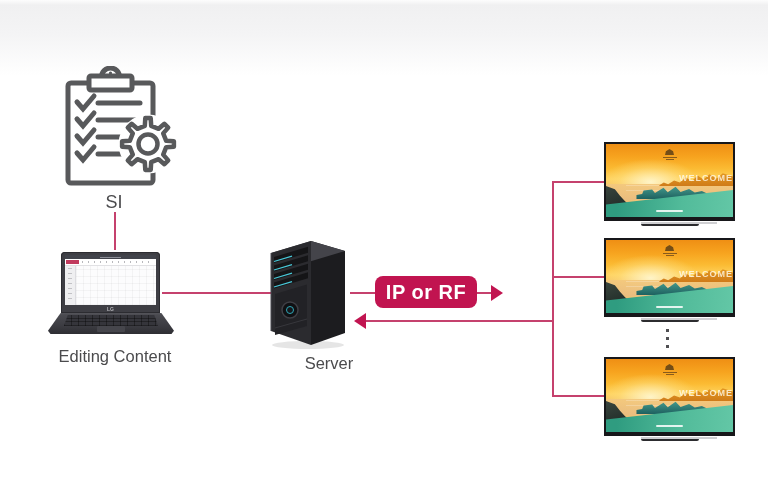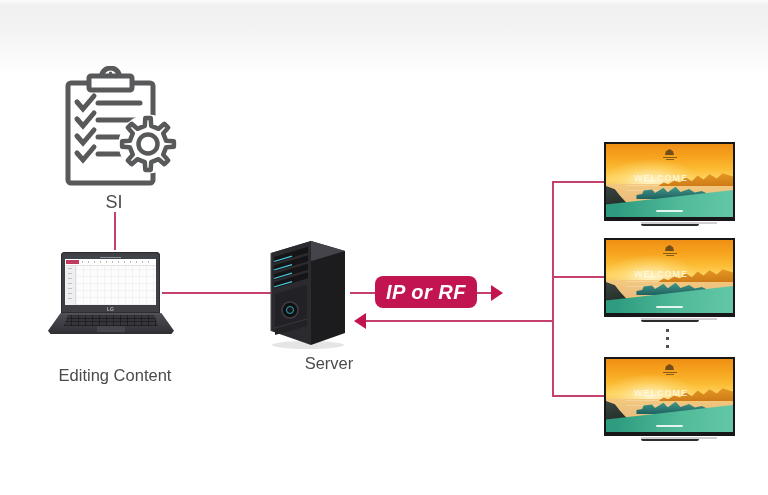--- a/index.html
+++ b/index.html
@@ -17,21 +17,21 @@
   .arrow-right{width:0;height:0;border-top:8px solid transparent;border-bottom:8px solid transparent;
     border-left:12px solid var(--accent,#c11450);}
   .arrow-left{width:0;height:0;border-top:8px solid transparent;border-bottom:8px solid transparent;
     border-right:12px solid var(--accent,#c11450);}
   
   .caption{font-size:16.5px;line-height:22px;text-align:center;color:var(--text,#4b4b4d);}
   .si-label{font-size:18px;}
   
   .badge{left:375px;top:276px;width:102px;height:32px;border-radius:8px;
     background:var(--accent,#c11450);color:#fff;font-size:20px;font-weight:bold;
-    text-align:center;line-height:32px;letter-spacing:.5px;font-style:italic;}
+    text-align:center;line-height:32px;letter-spacing:.5px;}
   
   .si-icon{color:var(--icon-stroke,#58595b);}
   
   .laptop{left:48px;top:250px;width:126px;height:86px;}
   .lap-screen{position:absolute;left:13px;top:2px;width:99px;height:61px;background:#3e3e44;
     border-radius:4px 4px 0 0;box-shadow:inset 0 0 0 1px #2c2c31;}
   .lap-display{position:absolute;left:4px;top:3px;right:4px;bottom:8px;background:#f7f7f8;overflow:hidden;}
   .d-top{height:4px;background:#41434b;position:relative;}
   .d-top::after{content:"";position:absolute;left:38%;top:1.5px;width:24%;height:1px;background:#8b8d96;}
   .d-toolbar{height:6px;background:#fff;border-bottom:1px solid #e1e1e4;position:relative;}
@@ -72,22 +72,22 @@
     clip-path:polygon(0 92%,6% 70%,12% 84%,20% 55%,28% 70%,36% 30%,44% 62%,52% 18%,60% 48%,68% 8%,78% 40%,86% 0%,100% 25%,100% 100%,0 100%);}
   .rock{position:absolute;left:0;bottom:14%;width:20%;height:30%;
     background:linear-gradient(160deg,#3a463f,#1f2a26);
     clip-path:polygon(0 5%,35% 20%,55% 50%,75% 75%,100% 100%,0 100%);}
   .resort{position:absolute;left:24%;bottom:24%;width:56%;height:20%;opacity:.95;
     background:linear-gradient(180deg,#3f9d92,#135c5e);
     clip-path:polygon(0 70%,8% 62%,10% 38%,22% 32%,26% 55%,38% 20%,44% 50%,55% 12%,62% 48%,74% 28%,82% 52%,92% 42%,100% 60%,100% 100%,0 100%);}
   .lawn{position:absolute;left:0;right:0;bottom:0;height:45%;
     background:linear-gradient(95deg,#2f9c80 10%,#52bb9a 60%,#63c7a6 100%);
     clip-path:polygon(0 62%,100% 18%,100% 100%,0 100%);}
-  .welcome{position:absolute;top:40%;left:0;width:100%;text-align:left;
-    font-size:9px;font-weight:bold;letter-spacing:1px;color:rgba(255,250,235,.8);padding-left:28px;}
+  .welcome{position:absolute;top:40%;left:0;width:100%;text-align:right;
+    font-size:9px;font-weight:bold;letter-spacing:1px;color:rgba(255,250,235,.8);}
   .crest{position:absolute;top:7%;left:50%;transform:translateX(-50%);width:16px;}
   .crest-shape{margin:0 auto;width:9px;height:6px;background:#5d4016;opacity:.85;
     clip-path:polygon(50% 0,90% 35%,100% 100%,0 100%,10% 35%);}
   .crest-l1{margin:2px auto 0;width:14px;height:1px;background:rgba(90,60,25,.7);}
   .crest-l2{margin:1px auto 0;width:8px;height:1px;background:rgba(90,60,25,.7);}
   .caption-bar{position:absolute;bottom:7%;left:39%;width:22%;height:2px;
     background:rgba(255,255,255,.85);border-radius:1px;}
   .stand{margin:0 auto;width:58px;height:4px;background:#2c2c2f;border-radius:0 0 2px 2px;}
   .stand::after{content:"";display:block;margin:1px auto 0;width:76px;height:1.5px;background:#cfcfd2;}
   .dots{left:666px;top:329px;width:3px;}
@@ -146,21 +146,21 @@
           <div class="d-canvas"></div>
         </div>
       </div>
       <div class="lap-logo">LG</div>
     </div>
     <div class="lap-base">
       <div class="keys"></div>
       <div class="trackpad"></div>
     </div>
   </div>
-  <div class="abs caption" style="left:8px;top:364px;width:214px">
+  <div class="abs caption" style="left:8px;top:345px;width:214px">
     <div>Editing Content</div>
   </div>
 
   <svg class="abs" style="left:268px;top:236px" width="84" height="114" viewBox="0 0 84 114">
     <ellipse cx="40" cy="109" rx="36" ry="4" fill="rgba(0,0,0,.10)"></ellipse>
     <polygon points="43,5 77,15 77,97 43,109" fill="#1c1c1f"></polygon>
     <polygon points="3,17 43,5 77,15 37,27" fill="#44444a"></polygon>
     <polygon points="3,17 43,5 43,109 3,95" fill="#2b2b2f"></polygon>
     <line x1="3" y1="17" x2="3" y2="95" stroke="#4a4a52" stroke-width="1"></line>
     <g fill="#151517">

